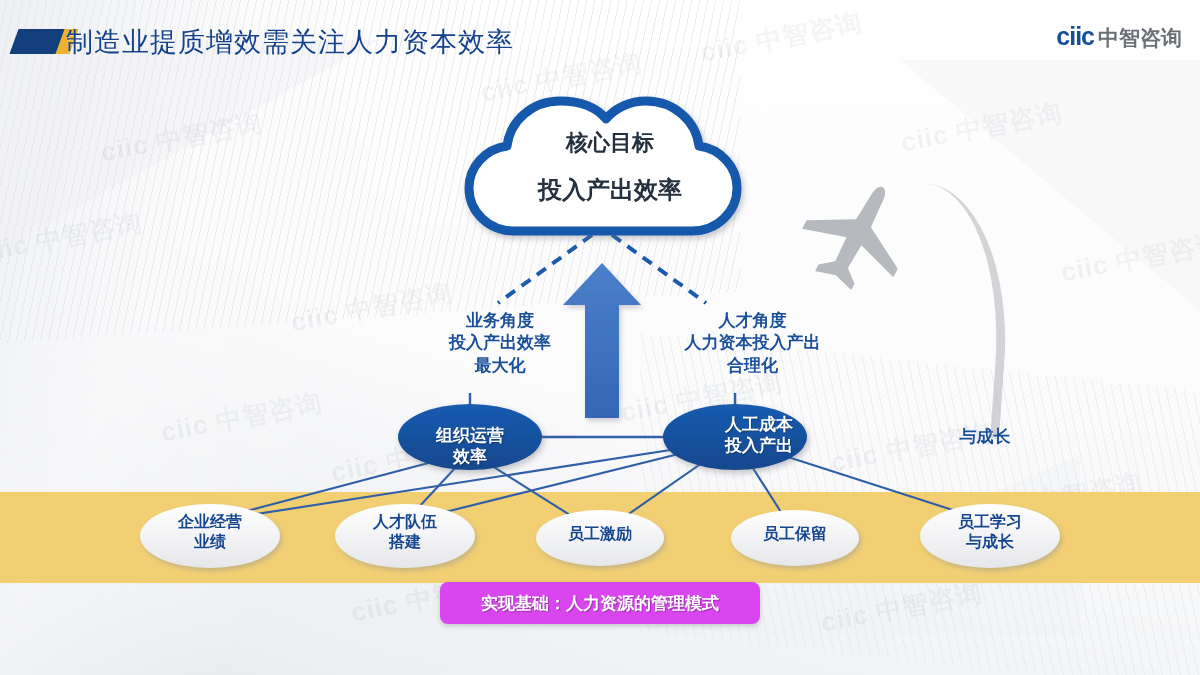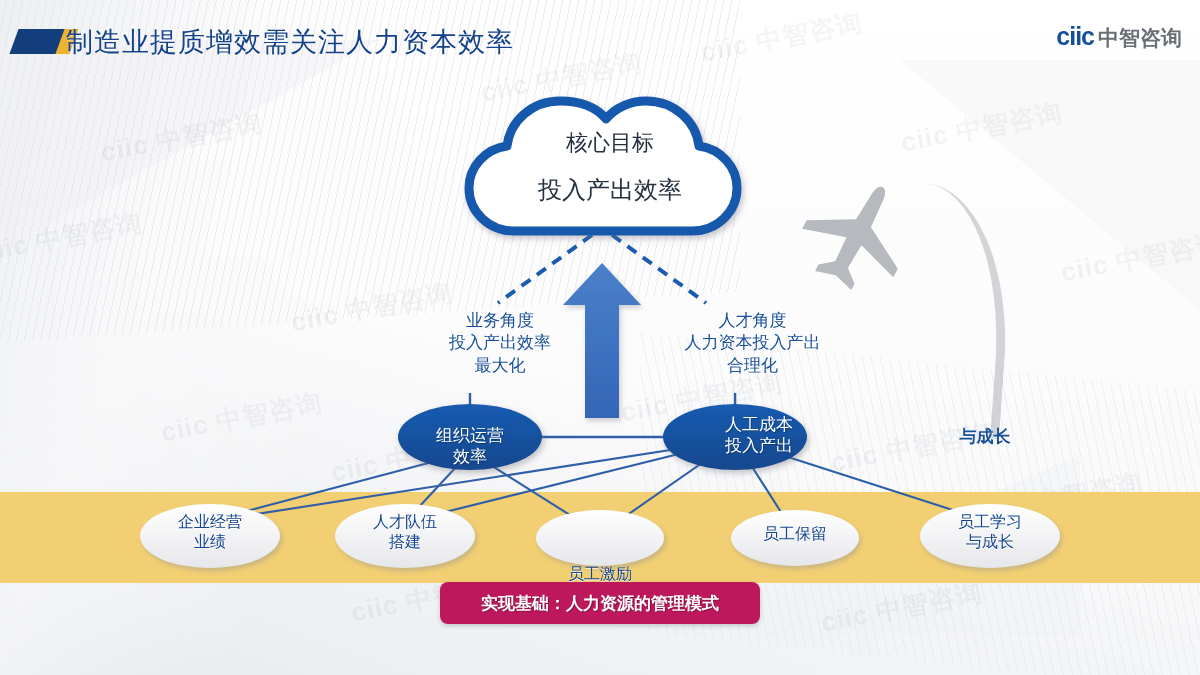--- a/index.html
+++ b/index.html
@@ -92,21 +92,21 @@
     border-radius:0 70% 0 0;
     transform:rotate(4deg);
   }
 
   
   .diagram { position:absolute; left:0; top:0; width:1200px; height:675px; }
 
   
   .node-label {
     position:absolute; text-align:center; pointer-events:none;
-    font-weight:normal; line-height:1.18;
+    font-weight:bold; line-height:1.18;
   }
   .cloud-top {
     left:500px; top:130px; width:220px;
     font-size:22px; color:#25303e;
     text-shadow:1px 1px 1px rgba(255,255,255,.9);
   }
   .cloud-main {
     left:490px; top:176px; width:240px;
     font-size:24px; color:#25303e;
     text-shadow:1px 1px 1px rgba(255,255,255,.9);
@@ -124,34 +124,34 @@
   }
   .ell-l1 { left:400px; top:415px; width:140px;margin-top:11px; }
   .ell-l2 { left:665px; top:415px; width:140px;padding-left:48px; }
 
   .bot-label {
     font-size:16px; color:#16468f; line-height:1.22;
     text-shadow:0 1px 0 rgba(255,255,255,.9);
   }
   .b1 { left:150px; top:512px; width:120px; }
   .b2 { left:345px; top:512px; width:120px; }
-  .b3 { left:540px; top:524px; width:120px;margin-top:40px; }
+  .b3 { left:540px; top:524px; width:120px; }
   .b4 { left:735px; top:524px; width:120px; }
   .b5 { left:930px; top:512px; width:120px; }
 
   .stray-label {
     position:absolute; left:930px; top:425px; width:110px; text-align:center;
     font-size:17px; font-weight:bold; color:#1a4f99;
     text-shadow:0 1px 0 rgba(255,255,255,.85);
   }
 
   
   .base-bar {
     position:absolute; left:440px; top:582px; width:320px; height:42px;
-    background:#be185d; border-radius:8px;
+    background:#d946ef; border-radius:8px;
     box-shadow:0 2px 5px rgba(0,0,0,.18);
     display:flex; align-items:center; justify-content:center;
   }
   .base-bar span {
     font-size:17px; font-weight:bold; color:#ffffff;
     text-shadow:1px 1px 1px rgba(0,0,0,.3);
   }
 
   
   .footer {

